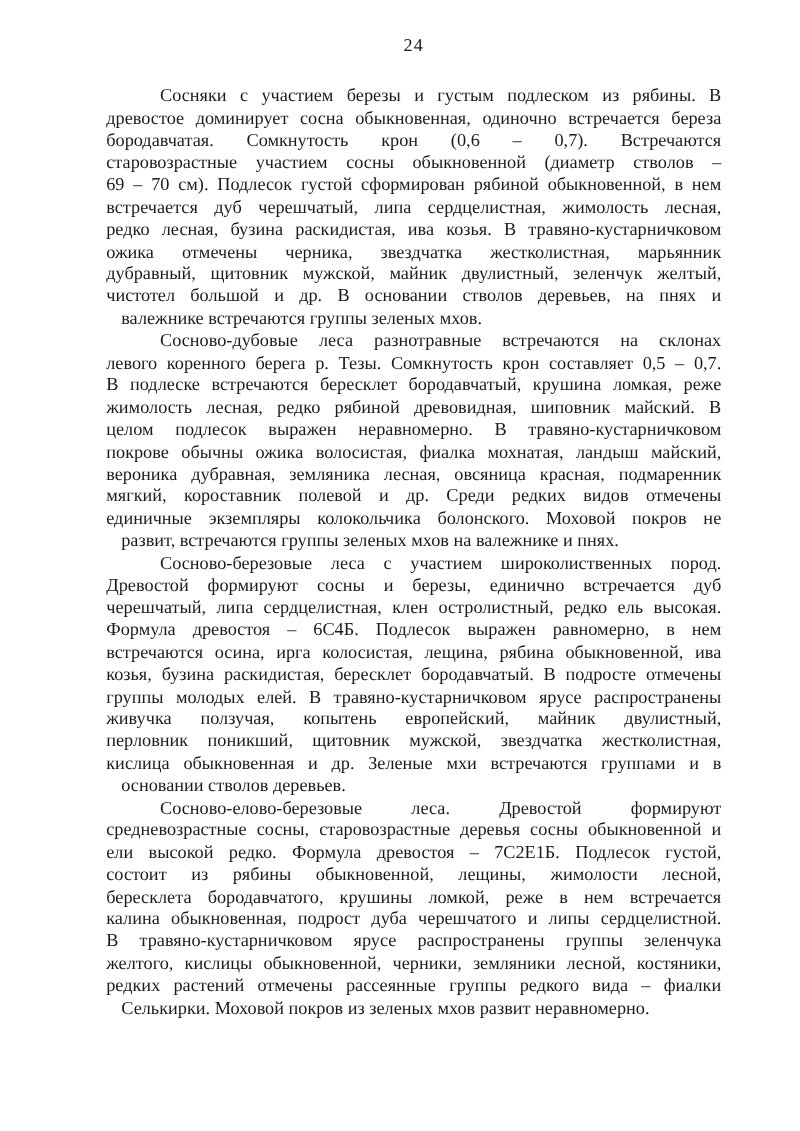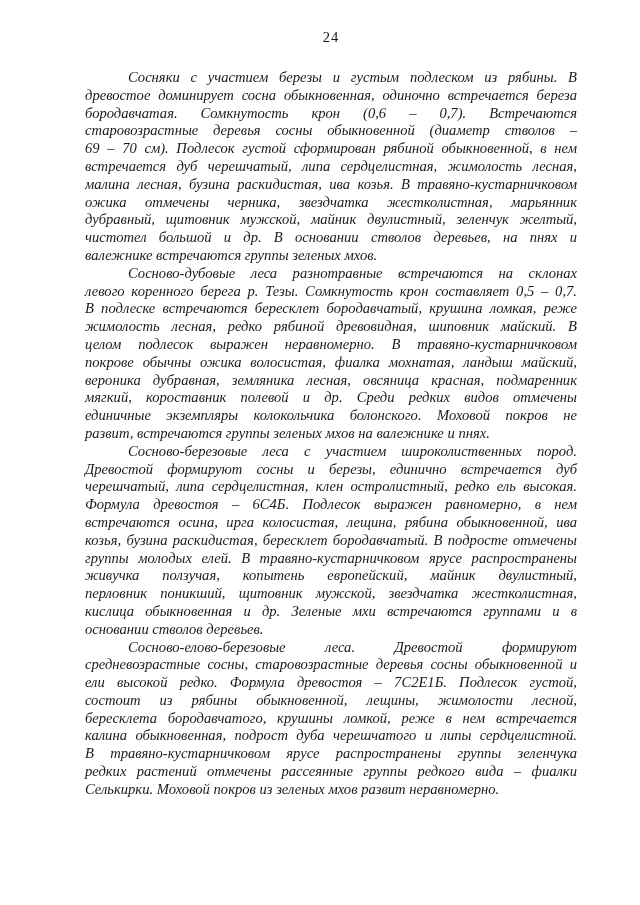--- a/index.html
+++ b/index.html
@@ -37,43 +37,43 @@
   .para {
     margin: 0;
     padding: 0;
   }
   .line {
     text-align: justify;
     text-align-last: justify;
     white-space: normal;
     height: 17.8px;
     overflow: visible;
-    font-style: italic;
   }
   .line.first {
     text-indent: 43px;
   }
   .line.last {
     text-align-last: left;
+    margin-left: 12px;
   }
 </style>
 </head>
 <body>
 
 <div class="page">
   <div class="page-number">24</div>
   <div class="content">
       <div class="para">
         <div class="line first">Сосняки с участием березы и густым подлеском из рябины. В</div>
         <div class="line">древостое доминирует сосна обыкновенная, одиночно встречается береза</div>
         <div class="line">бородавчатая. Сомкнутость крон (0,6 – 0,7). Встречаются</div>
-        <div class="line">старовозрастные деревья сосны обыкновенной (диаметр стволов –</div>
+        <div class="line">старовозрастные участием сосны обыкновенной (диаметр стволов –</div>
         <div class="line">69 – 70 см). Подлесок густой сформирован рябиной обыкновенной, в нем</div>
         <div class="line">встречается дуб черешчатый, липа сердцелистная, жимолость лесная,</div>
-        <div class="line">малина лесная, бузина раскидистая, ива козья. В травяно-кустарничковом</div>
+        <div class="line">редко лесная, бузина раскидистая, ива козья. В травяно-кустарничковом</div>
         <div class="line">ожика отмечены черника, звездчатка жестколистная, марьянник</div>
         <div class="line">дубравный, щитовник мужской, майник двулистный, зеленчук желтый,</div>
         <div class="line">чистотел большой и др. В основании стволов деревьев, на пнях и</div>
         <div class="line last">валежнике встречаются группы зеленых мхов.</div>
       </div>
       <div class="para">
         <div class="line first">Сосново-дубовые леса разнотравные встречаются на склонах</div>
         <div class="line">левого коренного берега р. Тезы. Сомкнутость крон составляет 0,5 – 0,7.</div>
         <div class="line">В подлеске встречаются бересклет бородавчатый, крушина ломкая, реже</div>
         <div class="line">жимолость лесная, редко рябиной древовидная, шиповник майский. В</div>
@@ -98,17 +98,18 @@
         <div class="line last">основании стволов деревьев.</div>
       </div>
       <div class="para">
         <div class="line first">Сосново-елово-березовые леса. Древостой формируют</div>
         <div class="line">средневозрастные сосны, старовозрастные деревья сосны обыкновенной и</div>
         <div class="line">ели высокой редко. Формула древостоя – 7С2Е1Б. Подлесок густой,</div>
         <div class="line">состоит из рябины обыкновенной, лещины, жимолости лесной,</div>
         <div class="line">бересклета бородавчатого, крушины ломкой, реже в нем встречается</div>
         <div class="line">калина обыкновенная, подрост дуба черешчатого и липы сердцелистной.</div>
         <div class="line">В травяно-кустарничковом ярусе распространены группы зеленчука</div>
+        <div class="line">желтого, кислицы обыкновенной, черники, земляники лесной, костяники,</div>
         <div class="line">редких растений отмечены рассеянные группы редкого вида – фиалки</div>
         <div class="line last">Селькирки. Моховой покров из зеленых мхов развит неравномерно.</div>
       </div>
     </div>
 </div>
 
 </body></html>

